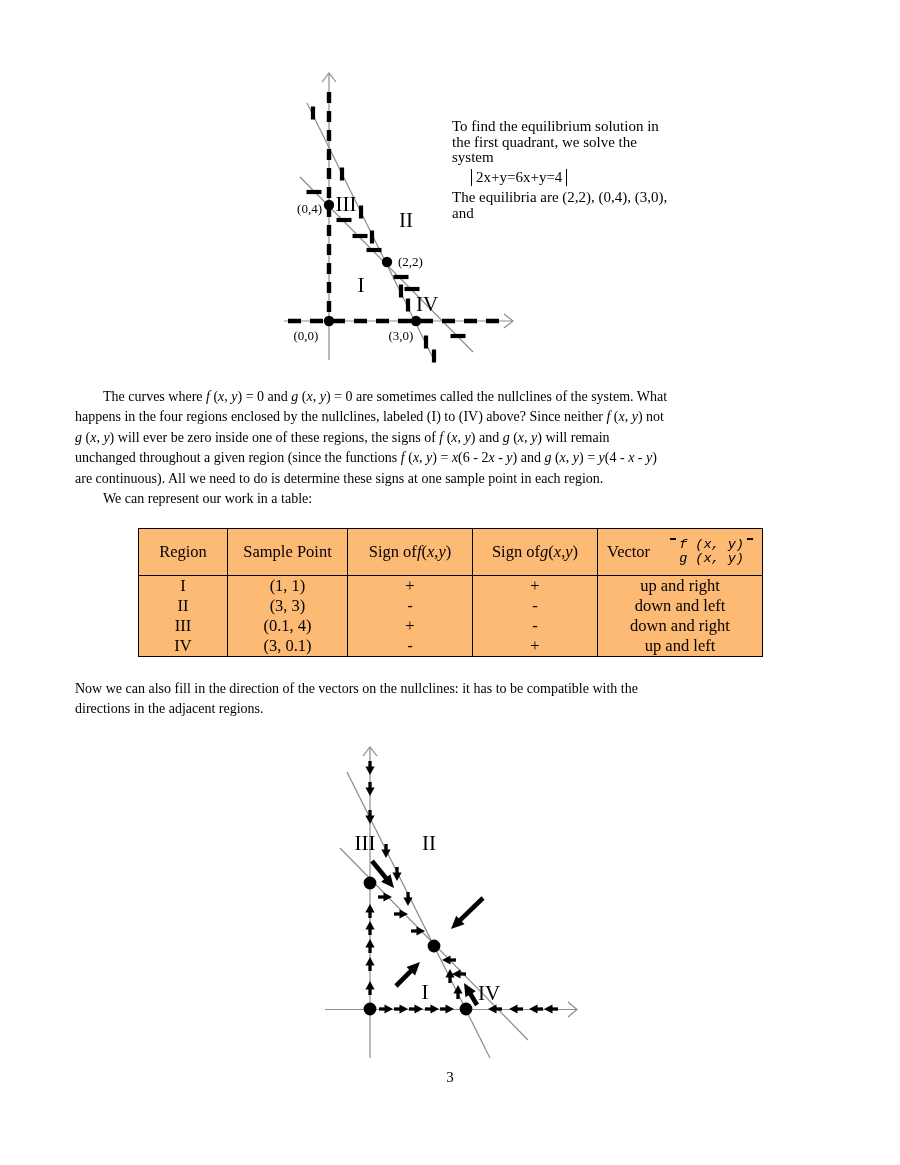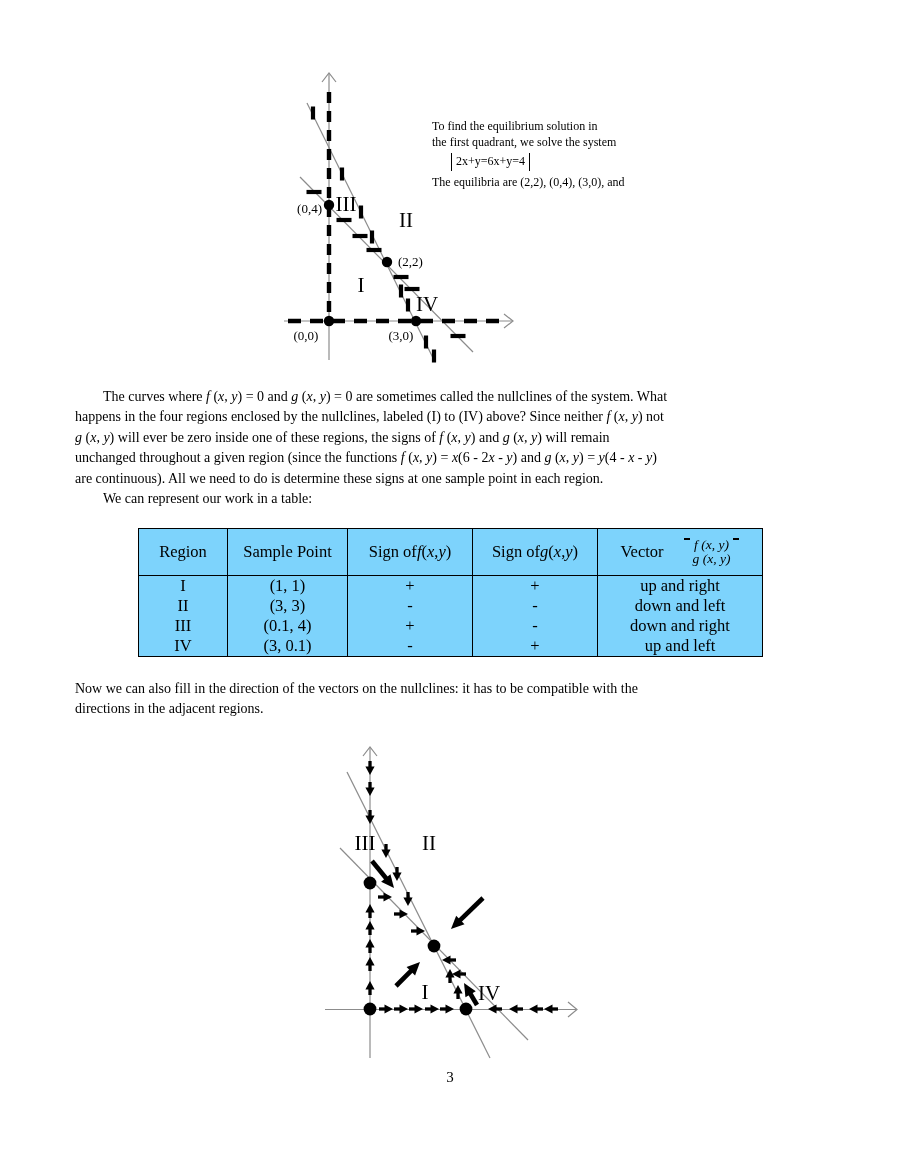--- a/index.html
+++ b/index.html
@@ -16,42 +16,42 @@
   .dashedaxis-h{stroke:#000;stroke-width:4.4;stroke-dasharray:13 9;}
   .dash{stroke:#000;stroke-width:4.2;}
   .arrowtail{stroke:#000;stroke-width:3.3;}
   .arrowhead{fill:#000;}
   .bigtail{stroke:#000;stroke-width:4.6;}
   .dot{fill:#000;}
   .ptlabel{font:13px "Liberation Serif",serif;fill:#000;}
   .regionlabel{font:21px "Liberation Serif",serif;fill:#000;}
 
   
-  .note{position:absolute;left:432px;top:119px;width:220px;font-size:12px;line-height:15.5px;}
+  .note{position:absolute;left:452px;top:119px;width:220px;font-size:15px;line-height:15.5px;}
   .note .sysrow{margin:3px 0 0 19px;}
   .note .sys{display:inline-flex;flex-direction:row;border-left:1.2px solid #000;
              border-right:1.2px solid #000;padding:1px 4px;text-align:center;}
   .note .result{margin-top:4px;}
 
   
   .bodytext{position:absolute;left:75px;font-size:14px;line-height:20.4px;white-space:nowrap;}
   #intro-text{top:387px;}
   #middle-text{top:679px;}
   .indent{padding-left:28px;}
 
   
   .datatable{position:absolute;left:138px;top:528px;border:1.8px solid #000;
              display:grid;grid-template-columns:89px 120px 125px 125px 164px;
-             font-size:16.5px;background:#7dd3fc;}
+             font-size:16.5px;background:#fdba74;}
   .datatable .c{border-right:1.8px solid #000;display:flex;align-items:center;
                 justify-content:center;text-align:center;}
   .datatable .c.last{border-right:none;}
   .datatable .h{height:46px;border-bottom:1.8px solid #000;}
   .datatable .d{height:20px;}
-  .mat{display:inline-flex;align-items:flex-start;margin-left:20px;}
+  .mat{display:inline-flex;align-items:flex-start;margin-left:20px;font-family:Liberation Mono, monospace;}
   .brk{width:5px;border-top:1.5px solid #000;border-bottom:1.5px solid #000;}
   .brk.l{border-left:1.5px solid #000;}
   .brk.r{border-right:1.5px solid #000;}
   .mat .col{display:flex;flex-direction:column;padding:0 3px;font-size:13.5px;
             line-height:14.5px;font-style:italic;}
 
   .footer{position:absolute;left:0;top:1069px;width:900px;text-align:center;font-size:15px;}
 </style>
 </head>
 <body>

